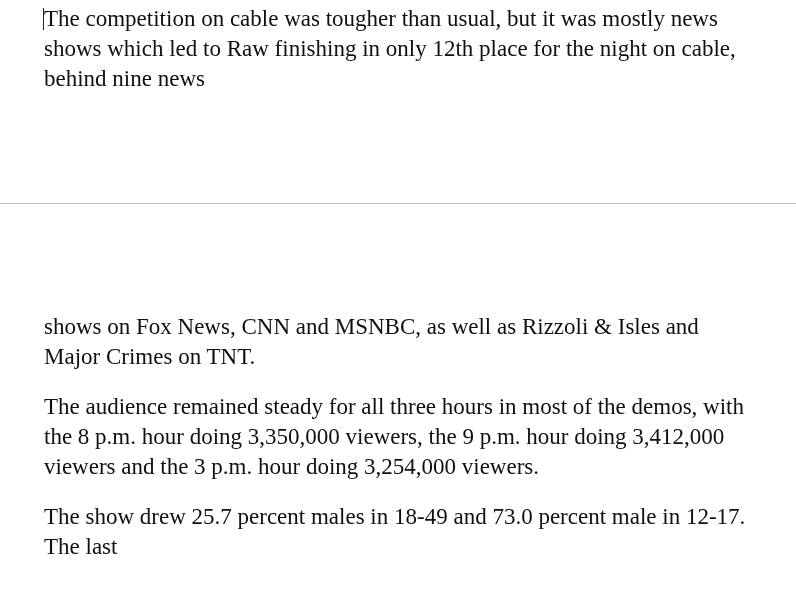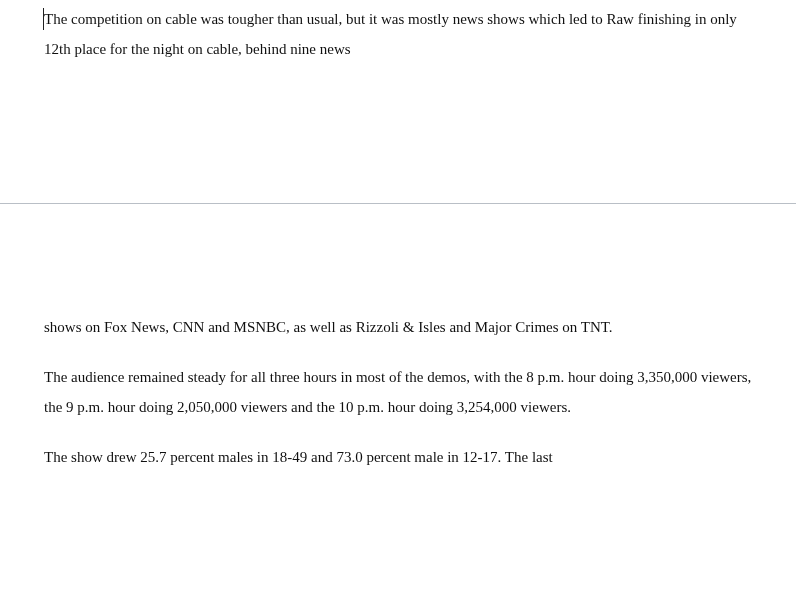--- a/index.html
+++ b/index.html
@@ -31,21 +31,21 @@
     background: #ffffff;
     box-sizing: border-box;
   }
   .text-col {
     position: absolute;
     left: 44px;
     width: 716px;
   }
   .para {
     font-family: "Liberation Serif", serif;
-    font-size: 15px;
+    font-size: 23px;
     line-height: 30px;
     color: #101010;
     margin: 0 0 20px 0;
     text-align: left;
   }
   .para:last-child { margin-bottom: 0; }
 
   
   .caret {
     position: absolute;
@@ -104,18 +104,18 @@
     </div>
   </div>
 
   <div class="rule rule-top"></div>
   <div class="page-gap"></div>
   <div class="rule rule-bottom"></div>
 
   <div class="page-bottom">
     <div class="bottom-body">
       <p class="para">shows on Fox News, CNN and MSNBC, as well as Rizzoli &amp; Isles and Major Crimes on TNT.</p>
-      <p class="para">The audience remained steady for all three hours in most of the demos, with the 8 p.m. hour doing 3,350,000 viewers, the 9 p.m. hour doing 2,050,000 viewers and the 10 p.m. hour doing 3,254,000 viewers.</p>
+      <p class="para">The audience remained steady for all three hours in most of the demos, with the 8 p.m. hour doing 3,350,000 viewers, the 9 p.m. hour doing 3,412,000 viewers and the 3 p.m. hour doing 3,254,000 viewers.</p>
       <p class="para">The show drew 25.7 percent males in 18-49 and 73.0 percent male in 12-17. The last</p>
     </div>
   </div>
 
 </div>
 
 </body></html>

